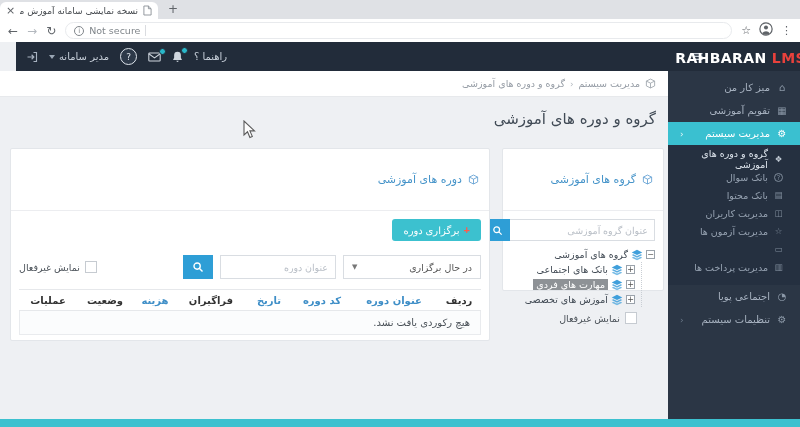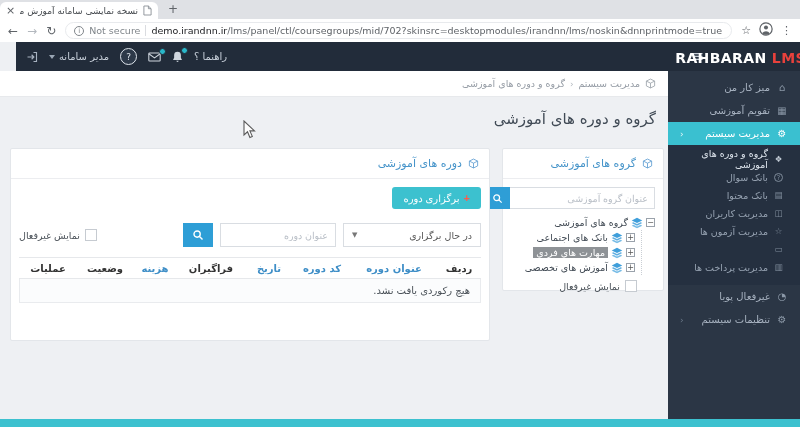--- a/index.html
+++ b/index.html
@@ -69,21 +69,21 @@
 
   
   .content { position:absolute; top:71px; left:0; right:132px; bottom:8px; background:#eef0f3;
              direction:rtl; overflow:hidden; }
   .bc-band { height:26px; background:#fff; border-bottom:1px solid #e7e9ec; display:flex;
              align-items:center; padding:0 12px; gap:5px; color:#959ca5; font-size:9.5px; }
   .bc-sep { color:#b2b8bf; font-size:9px; }
   .page-title { margin:13px 12px 0 0; text-align:right; font-size:15px; color:#404a55; }
 
   .panel { position:absolute; background:#fff; border:1px solid #e3e6ea; border-radius:2px; }
-  .panel-head { display:flex; align-items:center; gap:6px; padding:8px 10px; border-bottom:1px solid #ecedf0;
+  .panel-head { display:flex; align-items:center; gap:6px; padding:24px 10px; border-bottom:1px solid #ecedf0;
                 color:#4493c9; font-size:11px; }
   .panel-body { padding:8px; }
 
   .groups-panel { top:77px; left:auto; right:4px; width:162px; height:143px; }
   .g-search { display:flex; }
   .g-search input { flex:1; height:22px; border:1px solid #d9dde2; border-left:none; padding:0 6px;
                     font-size:9.5px; direction:rtl; color:#555; outline:none; }
   .g-search input::placeholder { color:#b8bec6; }
   .search-btn { width:26px; height:22px; background:#2e9ed6; border:none; display:flex;
                 align-items:center; justify-content:center; flex:none; }
@@ -144,21 +144,20 @@
   </div>
 
   <div class="toolbar">
     <span class="nav-ic">←</span>
     <span class="nav-ic dis">→</span>
     <span class="nav-ic">↻</span>
     <div class="omnibox">
       <span class="info-ic">i</span>
       <span class="notsecure">Not secure</span>
       <span class="om-div"></span>
-      <span class="url"><b>demo.irandnn.ir</b><span>/lms/panel/ctl/coursegroups/mid/702?skinsrc=desktopmodules/irandnn/lms/noskin&amp;dnnprintmode=true</span></span>
     </div>
     <span class="tb-right">
       <span class="star-ic">☆</span>
       <span>
         <svg width="14" height="14" viewBox="0 0 16 16" fill="#5f6368">
           <circle cx="8" cy="8" r="7" fill="none" stroke="#5f6368" stroke-width="1.4"></circle>
           <circle cx="8" cy="6.4" r="2.3"></circle>
             <path d="M3.6 12.8a5.6 5.6 0 0 1 8.8 0 7 7 0 0 1-8.8 0z"></path>
           </svg>
       </span>
@@ -240,21 +239,21 @@
       <div class="sm-item">
         <span class="sm-ic">▭</span>
       </div>
       <div class="sm-item">
         <span class="sm-ic">▥</span>
         <span>مدیریت پرداخت ها</span>
       </div>
     </div>
     <div class="sb-item">
       <span class="sb-ic">◔</span>
-      <span>غیرفعال پویا</span>
+      <span>اجتماعی پویا</span>
     </div>
     <div class="sb-item">
       <span class="sb-ic">⚙</span>
       <span>تنظیمات سیستم</span>
       <span class="sb-caret dim">‹</span>
     </div>
   </div>
 
   <div class="content">
     <div class="bc-band">

